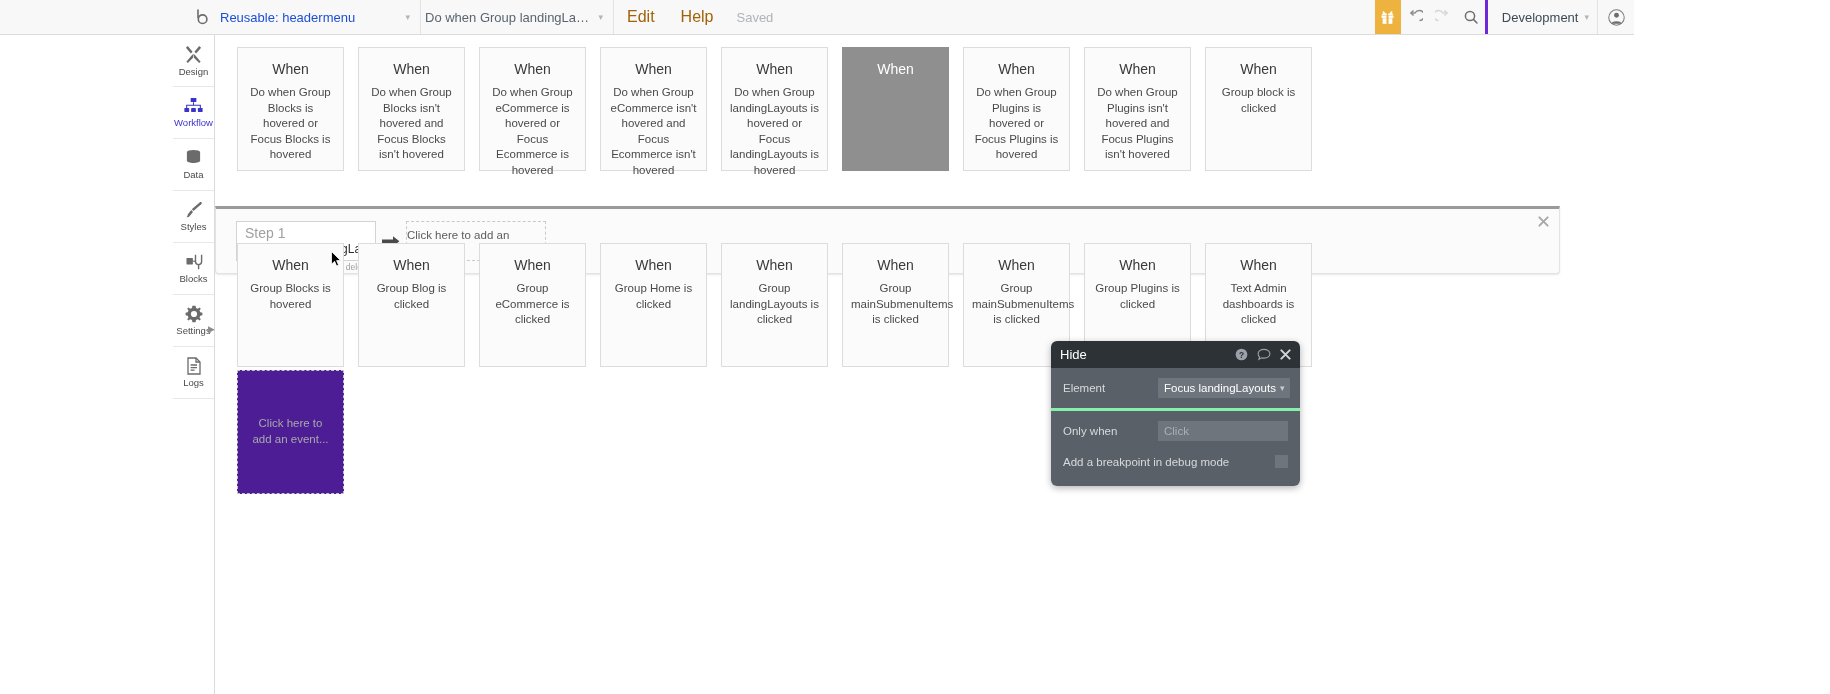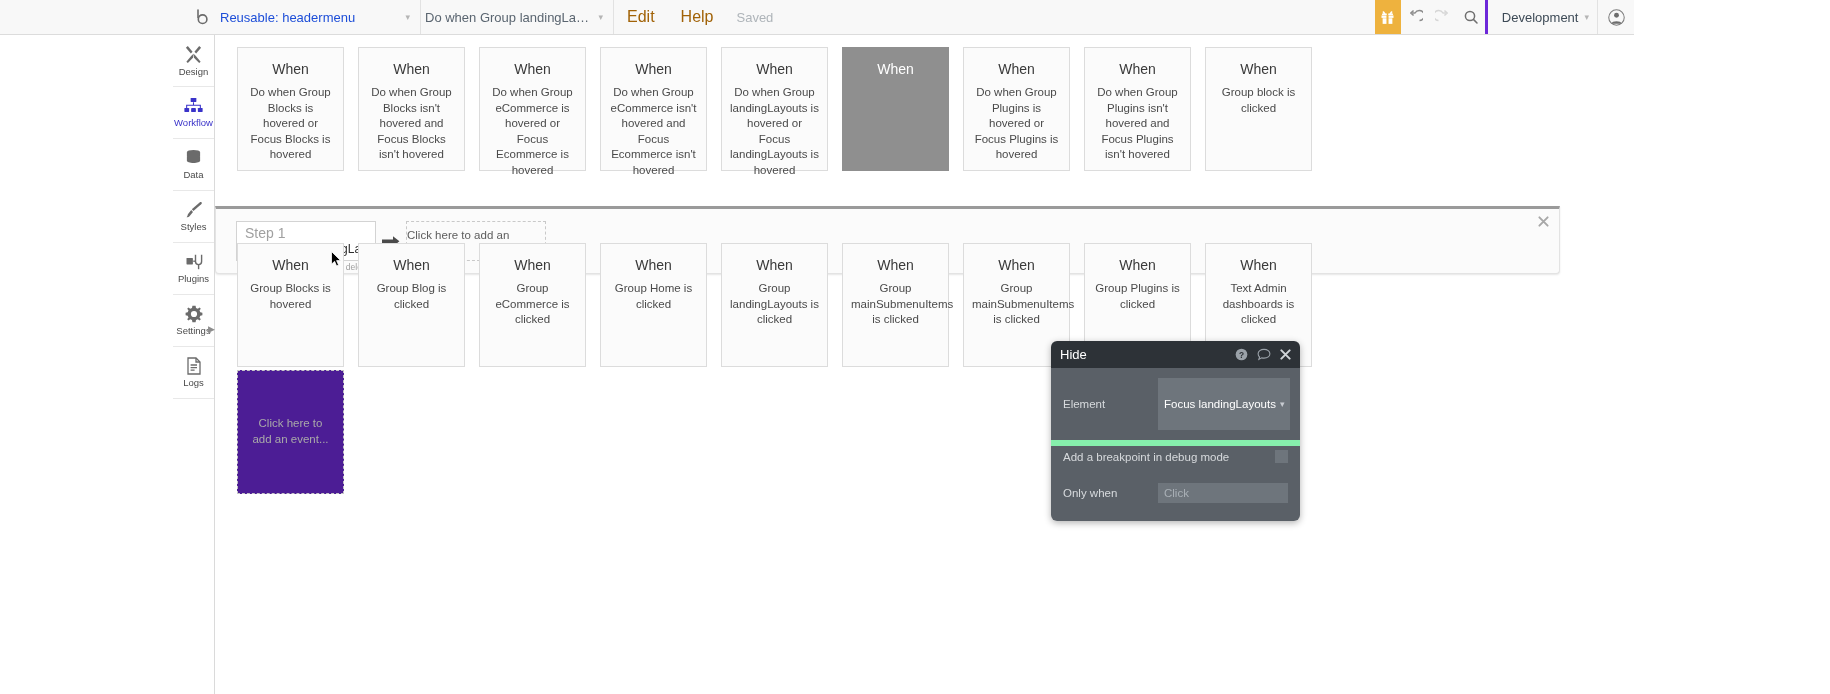--- a/index.html
+++ b/index.html
@@ -196,25 +196,25 @@
     color:#ffffff;font-size:13px;flex:1;
   }
   .popup-head .p-ico{
     color:#9aa1a8;margin-left:9px;display:flex;align-items:center;cursor:pointer;
   }
   .popup-body{background:#5a6067;padding:0 0 8px;}
   .p-row{
     display:flex;align-items:center;
     padding:10px 12px;
   }
-  .p-row.div{border-bottom:6px solid #86efac;}
+  .p-row.div{border-bottom:3px solid #86efac;}
   .p-lab{color:#d7dadd;width:95px;flex:0 0 auto;}
   .p-dd{
     flex:1;height:20px;background:#6e757c;
-    display:flex;align-items:center;padding:16px 6px;
+    display:flex;align-items:center;padding:0 6px;
     color:#ffffff;cursor:pointer;
   }
   .p-dd .dtxt{flex:1;white-space:nowrap;overflow:hidden;text-overflow:ellipsis;}
   .p-dd .dcar{color:#c7ccd1;font-size:9px;margin-left:4px;}
   .p-inp{
     flex:1;height:20px;background:#6e757c;
     display:flex;align-items:center;padding:0 6px;
     color:#a9b0b6;cursor:text;
   }
   .p-check{
@@ -346,21 +346,21 @@
 
     <div class="nav-item">
       <span>
         <svg width="18" height="18" viewBox="0 0 18 18" fill="#6b6b6b">
           <rect x="1.5" y="5" width="6.4" height="6.4" rx="0.6"></rect>
           <path d="M8.2,8.2 L10.5,8.2" stroke="#6b6b6b" stroke-width="1.3"></path>
           <path d="M10.5,1.8 L10.5,8.5 C10.5,10.6 12,11.6 13.6,11.6 C15.2,11.6 16.6,10.6 16.6,8.5 L16.6,1.8" fill="none" stroke="#6b6b6b" stroke-width="1.4"></path>
           <path d="M12.9,11.8 L14.3,11.8 L14.3,16.2 L12.9,16.2 Z"></path>
         </svg>
       </span>
-      <span class="nav-lbl">Plugins</span>
+      <span class="nav-lbl">Blocks</span>
     </div>
 
     <div class="nav-item">
       <span>
         <svg width="18" height="18" viewBox="0 0 18 18" fill="#6b6b6b">
           <path d="M9,0.8 L10.6,0.8 L11,3 L12.8,3.8 L14.6,2.5 L15.8,3.7 L14.5,5.5 L15.3,7.3 L17.4,7.7 L17.4,10.3 L15.3,10.7 L14.5,12.5 L15.8,14.3 L14.6,15.5 L12.8,14.2 L11,15 L10.6,17.2 L7.4,17.2 L7,15 L5.2,14.2 L3.4,15.5 L2.2,14.3 L3.5,12.5 L2.7,10.7 L0.6,10.3 L0.6,7.7 L2.7,7.3 L3.5,5.5 L2.2,3.7 L3.4,2.5 L5.2,3.8 L7,3 L7.4,0.8 Z"></path>
           <circle cx="9" cy="9" r="3.1" fill="#ffffff"></circle>
         </svg>
       </span>
       <span class="nav-lbl">Settings</span>
@@ -514,27 +514,27 @@
 
     <div class="popup-body">
       <div class="p-row div">
         <div class="p-lab">Element</div>
         <div class="p-dd">
           <span class="dtxt">Focus landingLayouts</span>
           <span class="dcar">▾</span>
         </div>
       </div>
 
-      <div class="p-row bp">
-        <div class="p-lab">Add a breakpoint in debug mode</div>
-        <div class="p-check"></div>
-      </div>
-
       <div class="p-row">
         <div class="p-lab">Only when</div>
         <div class="p-inp">
           <span>Click</span>
         </div>
       </div>
+
+      <div class="p-row bp">
+        <div class="p-lab">Add a breakpoint in debug mode</div>
+        <div class="p-check"></div>
+      </div>
     </div>
   </div>
 
 </div>
 
 </body></html>

